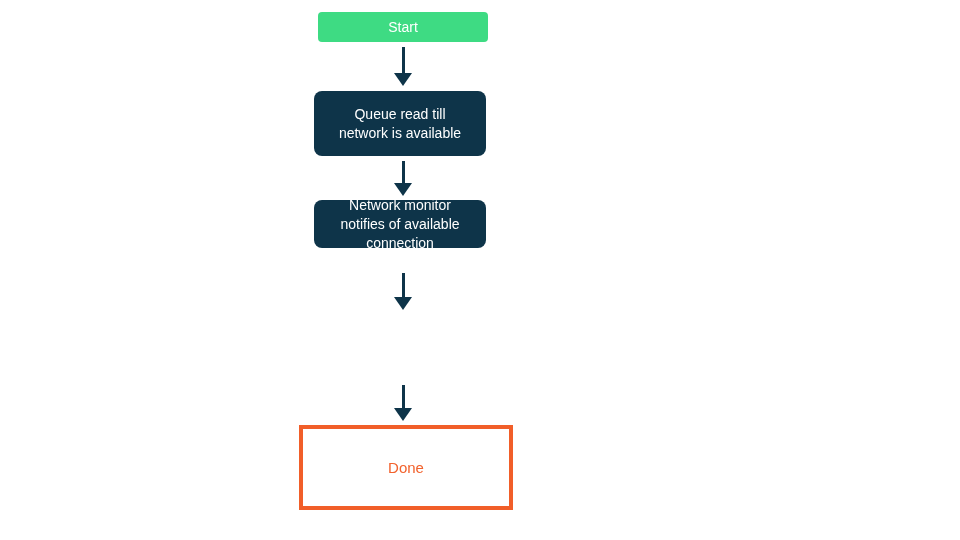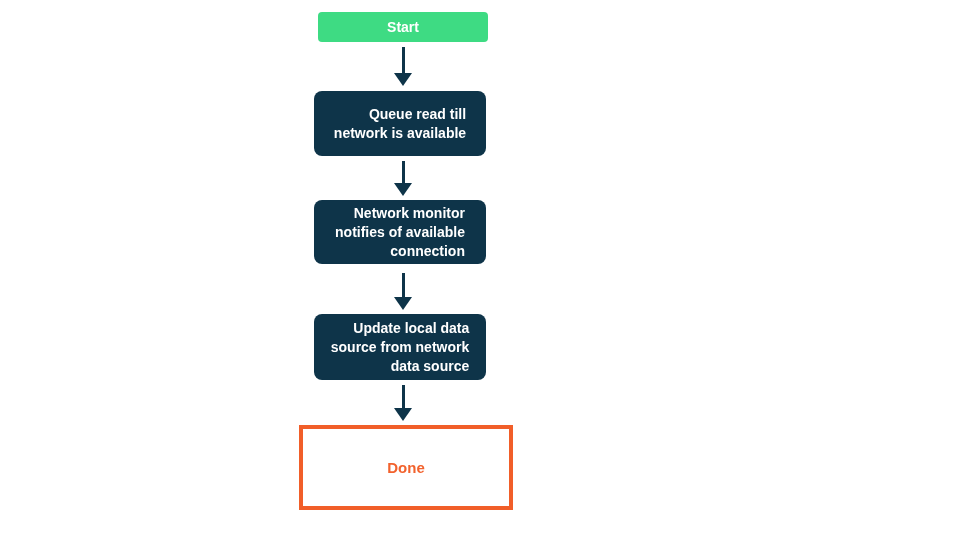--- a/index.html
+++ b/index.html
@@ -13,44 +13,43 @@
     height: 540px;
     background: var(--background, #ffffff);
     font-family: "Liberation Sans", sans-serif;
     overflow: hidden;
   }
   .node {
     position: absolute;
     display: flex;
     align-items: center;
     justify-content: center;
-    text-align: right;
+    text-align: center;
     box-sizing: border-box;
     white-space: pre-line;
-    font-weight: bold;
   }
   .node-start {
     left: 318px; top: 12px;
     width: 170px; height: 30px;
     background: var(--start-fill, #3edb83);
     border-radius: 4px;
     color: var(--node-text, #ffffff);
     font-size: 14px;
   }
   .node-process {
     left: 314px;
     width: 172px;
     background: var(--process-fill, #0e3449);
     border-radius: 8px;
     color: var(--node-text, #ffffff);
     font-size: 14px;
     line-height: 19px;
   }
   .node-process.p1 { top: 91px;  height: 65px; }
-  .node-process.p2 { top: 200px; height: 64px; }
+  .node-process.p2 { top: 200px; height: 48px; }
   .node-process.p3 { top: 314px; height: 66px; }
   .node-done {
     left: 299px; top: 425px;
     width: 214px; height: 85px;
     background: #ffffff;
     border: 4px solid var(--done-border, #f15e29);
     color: var(--done-text, #f2622d);
     font-size: 15px;
   }
   .arrow {
@@ -100,23 +99,20 @@
 
   <div class="node node-process p2">Network monitor
 notifies of available
 connection</div>
 
   <div class="arrow a3">
     <div class="stem"></div>
     <div class="head"></div>
   </div>
 
-  <div class="node node-process p3">Update local data
-source from network
-data source</div>
 
   <div class="arrow a4">
     <div class="stem"></div>
     <div class="head"></div>
   </div>
 
   <div class="node node-done">Done</div>
 
 </div>
 

